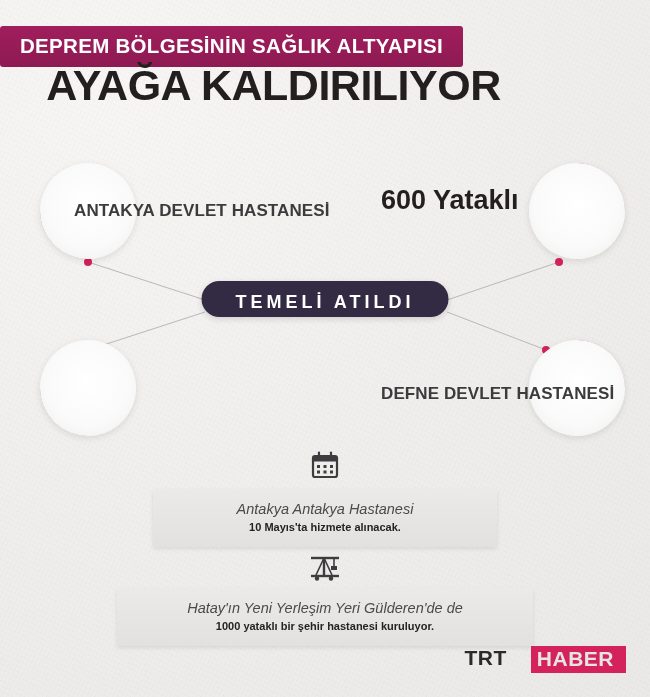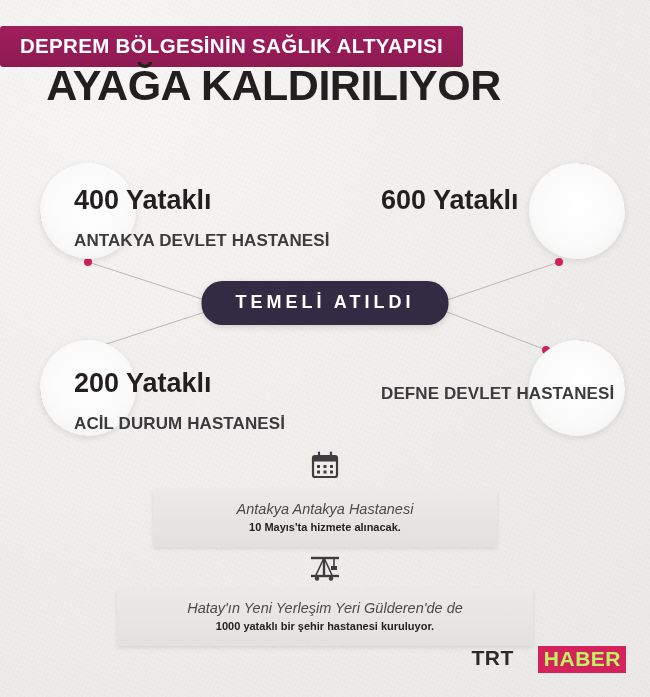--- a/index.html
+++ b/index.html
@@ -139,21 +139,21 @@
   .center-pill {
     position: absolute;
     left: 50%;
     top: 281px;
     transform: translateX(-50%);
     background: #322b43;
     color: #ffffff;
     font-size: 18px;
     font-weight: bold;
     letter-spacing: 4px;
-    padding: 11px 34px 12px 34px;
+    padding: 11px 34px 4px 34px;
     border-radius: 21px;
     white-space: nowrap;
     box-shadow: 0 2px 6px rgba(0,0,0,0.14);
   }
 
   
   .note-icon {
     position: absolute;
     left: 50%;
     transform: translateX(-50%);
@@ -198,22 +198,22 @@
     font-weight: bold;
     letter-spacing: 0.5px;
     gap: 20px;
   }
   .logo .trt {
     color: #2b2b2d;
     padding-right: 4px;
   }
   .logo .haber {
     background: #d3225c;
-    color: #bef264;
-    padding: 1px 5px 2px 6px;
+    color: #e5e5e5;
+    padding: 1px 12px 2px 6px;
   }
 </style>
 </head>
 <body>
 
 <div class="page">
 
   <div class="ribbon-wrap">
     <span class="ribbon">DEPREM BÖLGESİNİN SAĞLIK ALTYAPISI</span>
   </div>
@@ -227,40 +227,35 @@
     <circle cx="88" cy="262" r="4" fill="#d3225c"></circle>
     <circle cx="559" cy="262" r="4" fill="#d3225c"></circle>
     <circle cx="88" cy="350" r="4" fill="#d3225c"></circle>
     <circle cx="546" cy="350" r="4" fill="#d3225c"></circle>
   </svg>
 
   <div class="node left" style="left:40px; top:163px;">
     <div class="arc"></div>
     <div class="disc"></div>
     <div class="txt">
-      <div class="big">400 Yataklı</div>
       <div class="small">ANTAKYA DEVLET HASTANESİ</div>
     </div>
   </div>
 
   <div class="node right" style="left:355px; top:163px;">
     <div class="arc" style="left:auto; right:0;"></div>
     <div class="disc" style="left:auto; right:0;"></div>
     <div class="txt" style="left:26px;">
       <div class="big">600 Yataklı</div>
     </div>
   </div>
 
   <div class="node left" style="left:40px; top:340px;">
     <div class="arc"></div>
     <div class="disc"></div>
-    <div class="txt" style="top:28px;">
-      <div class="big">200 Yataklı</div>
-      <div class="small">ACİL DURUM HASTANESİ</div>
-    </div>
   </div>
 
   <div class="node right" style="left:355px; top:340px;">
     <div class="arc" style="left:auto; right:0;"></div>
     <div class="disc" style="left:auto; right:0;"></div>
     <div class="txt" style="left:26px; top:28px;">
       <div class="small">DEFNE DEVLET HASTANESİ</div>
     </div>
   </div>
 

